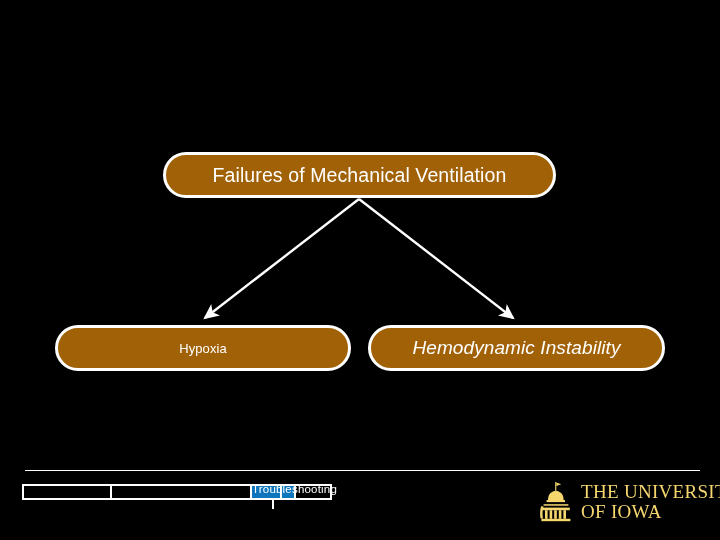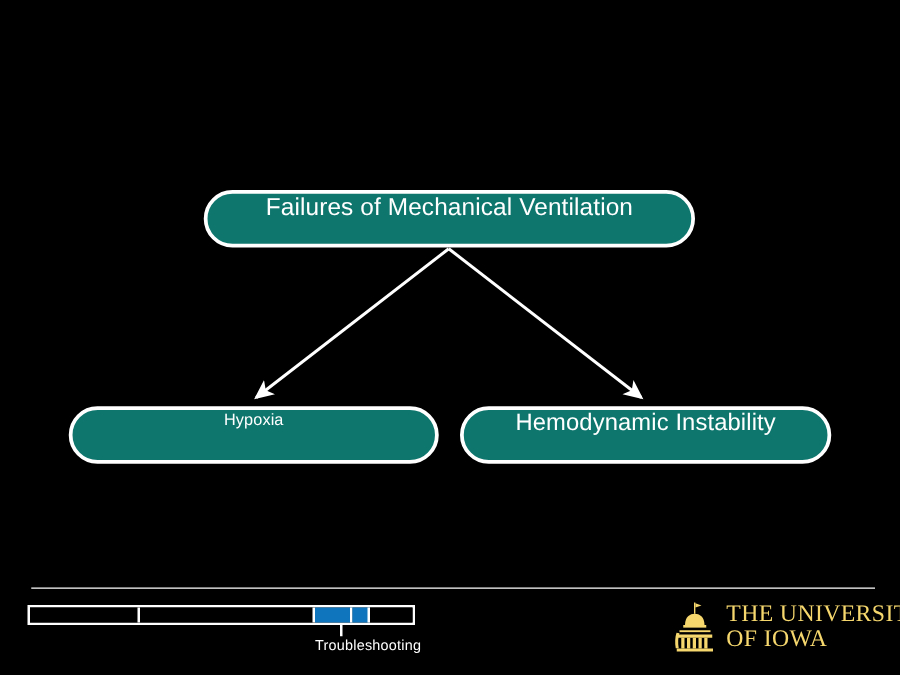--- a/index.html
+++ b/index.html
@@ -22,22 +22,23 @@
     height: 540px;
     background: #000000;
   }
 
   
   .node {
     position: absolute;
     box-sizing: border-box;
     border: 3px solid #ffffff;
     border-radius: 999px;
-    background: #0f766e;
-    display: flex;
+    background: #a16207;
+    display: flex;
+    align-items: center;
     justify-content: center;
     color: #ffffff;
     white-space: nowrap;
     z-index: 3;
   }
   .node-label {
     font-weight: 400;
     letter-spacing: 0.1px;
   }
 
@@ -56,21 +57,21 @@
     height: 46px;
   }
   #node-hypoxia .node-label { font-size: 13px; }
 
   #node-hemo {
     left: 368px;
     top: 325px;
     width: 297px;
     height: 46px;
   }
-  #node-hemo .node-label { font-size: 19px; }
+  #node-hemo .node-label { font-size: 19px; font-style: italic; }
 
   
   #connectors {
     position: absolute;
     left: 0; top: 0;
     width: 720px;
     height: 540px;
     z-index: 2;
     pointer-events: none;
   }
@@ -111,21 +112,21 @@
     left: 272px;
     top: 500px;
     width: 2px;
     height: 9px;
     background: #ffffff;
   }
 
   #progress-caption {
     position: absolute;
     left: 0px;
-    top: 511px;
+    top: 483px;
     width: 589px;
     text-align: center;
     font-size: 11.5px;
     color: #ffffff;
     letter-spacing: 0.2px;
   }
 
   
   #logo {
     position: absolute;

